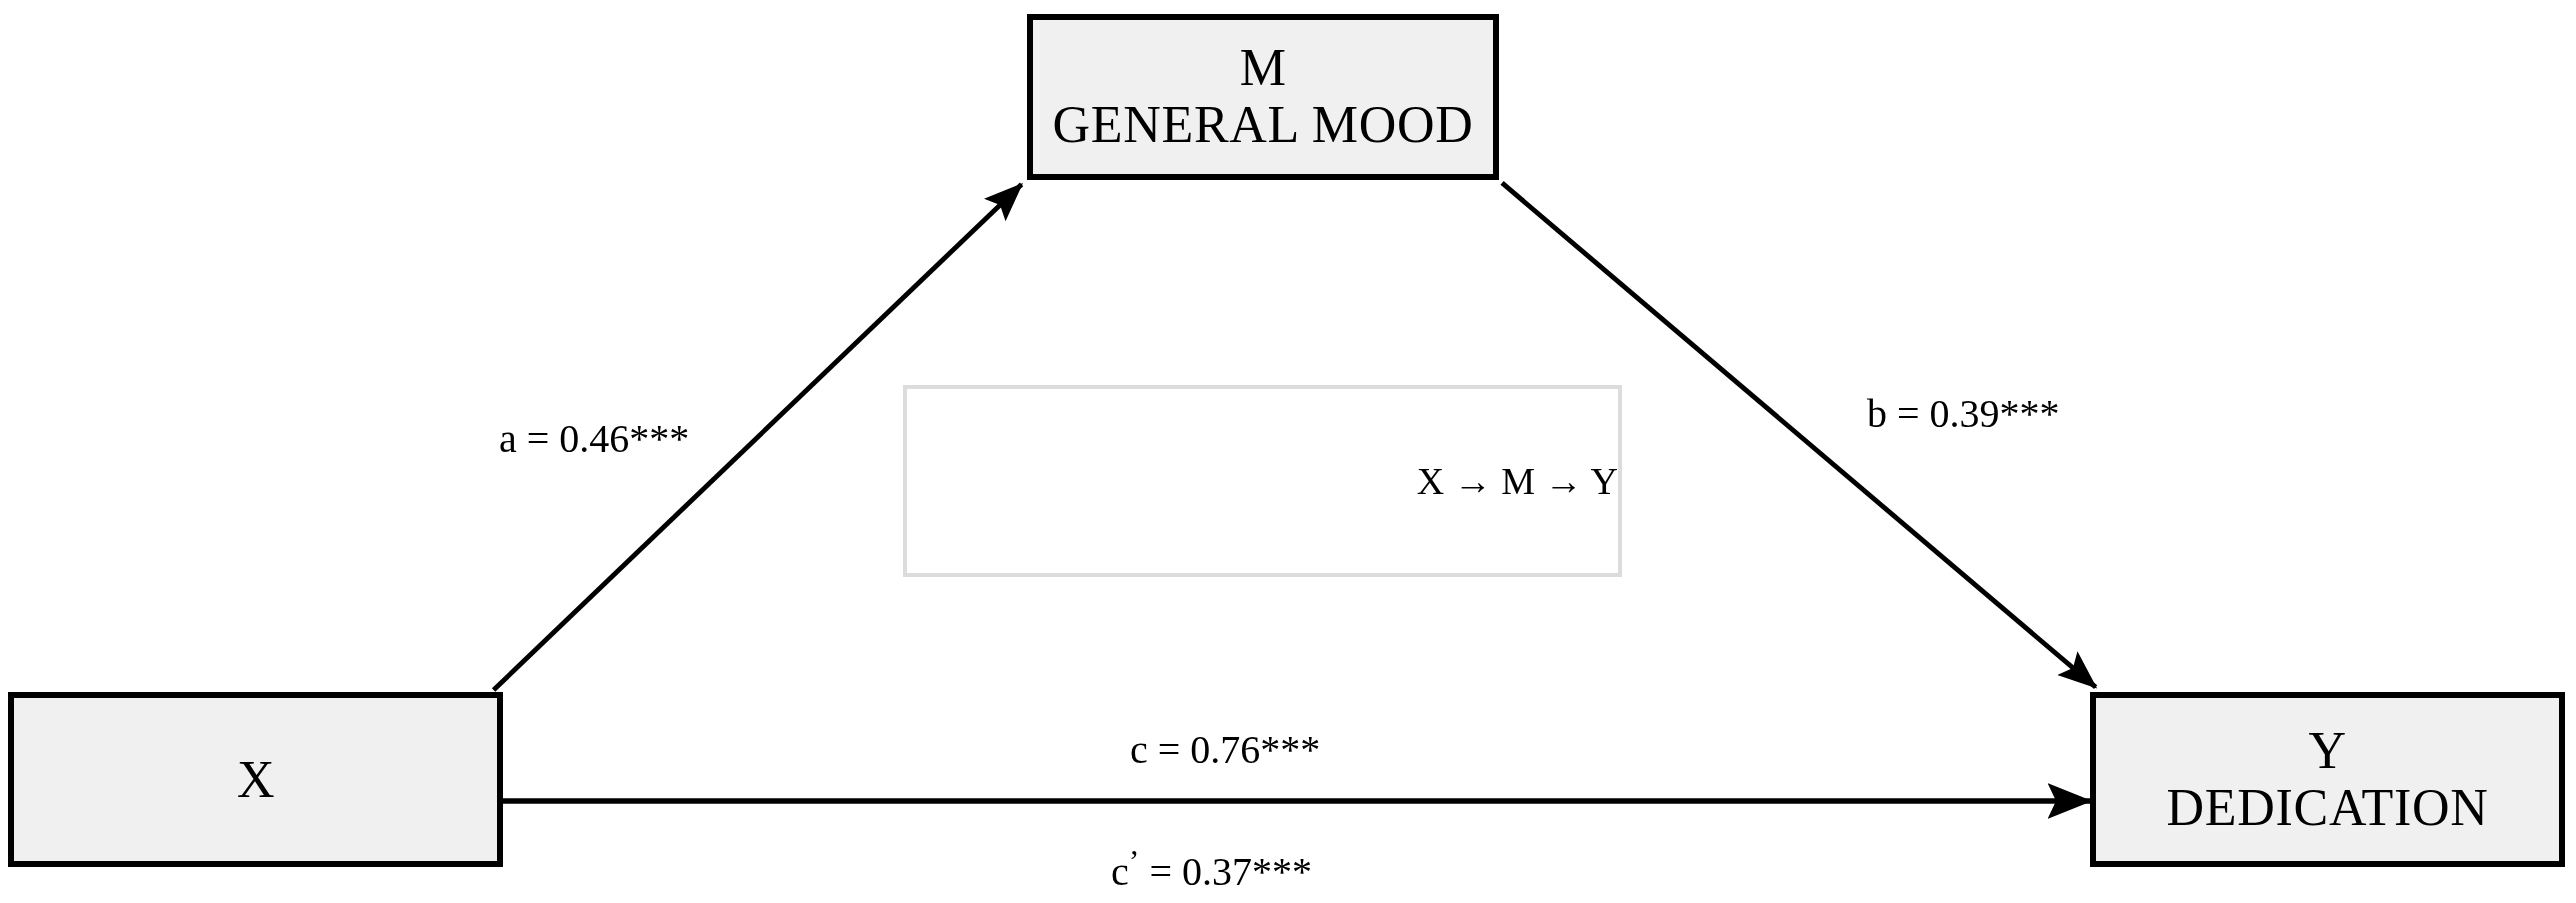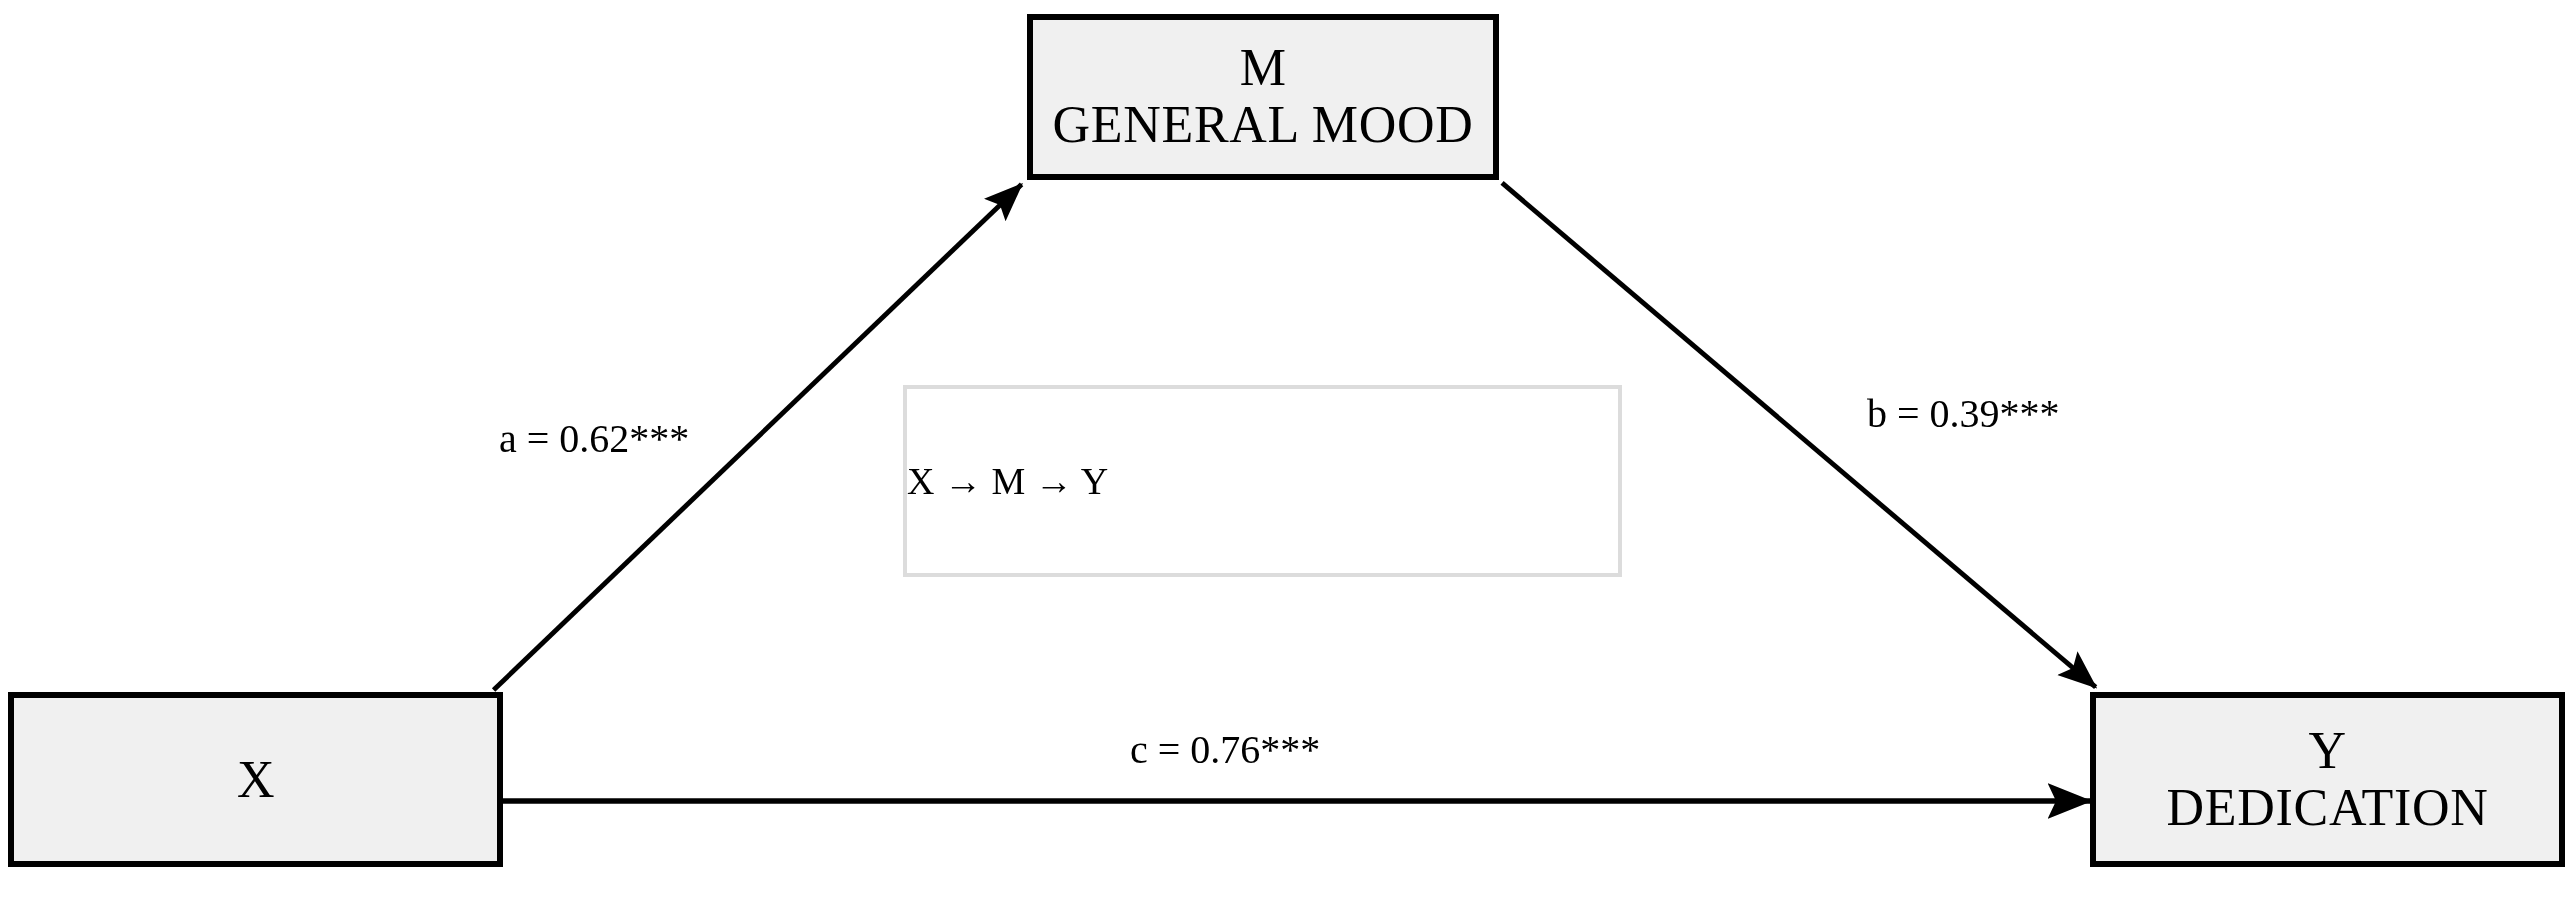--- a/index.html
+++ b/index.html
@@ -55,21 +55,21 @@
     position: absolute;
     left: 903px;
     top: 385px;
     width: 719px;
     height: 192px;
     background: #ffffff;
     border: 4.9px solid #dcdcdc;
     box-sizing: border-box;
     display: flex;
     flex-direction: column;
-    align-items: flex-start;
+    align-items: flex-end;
     justify-content: center;
     z-index: 3;
   }
   #indirect-box .line {
     font-size: 38px;
     line-height: 1.33;
     white-space: nowrap;
     text-align: center;
   }
   .edge-label {
@@ -116,18 +116,19 @@
 
   <div class="node" id="node-y">
     <div class="node-code">Y</div>
     <div class="node-label">DEDICATION</div>
   </div>
 
   <div id="indirect-box">
     <div class="line">X → M → Y</div>
   </div>
 
-  <div class="edge-label" id="label-a">a = 0.62***</div>
+  <div class="edge-label" id="label-a">a = 0.46***</div>
   <div class="edge-label" id="label-b">b = 0.39***</div>
   <div class="edge-label" id="label-c">c = 0.76***</div>
+  <div class="edge-label" id="label-cp"><span>c</span><span class="prime">’</span><span> = 0.37***</span></div>
 
 </div>
 
 
 </body></html>

